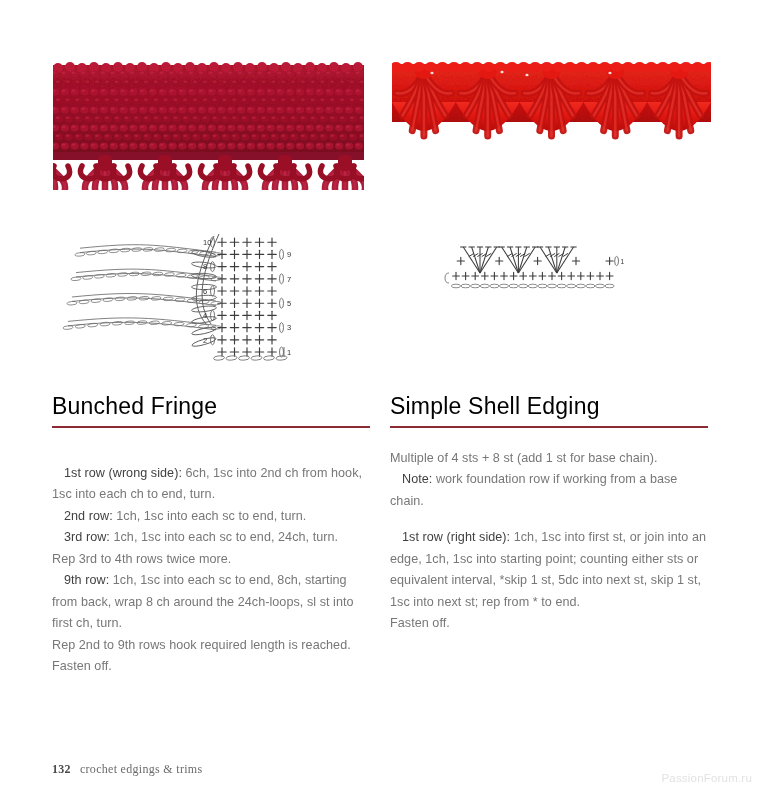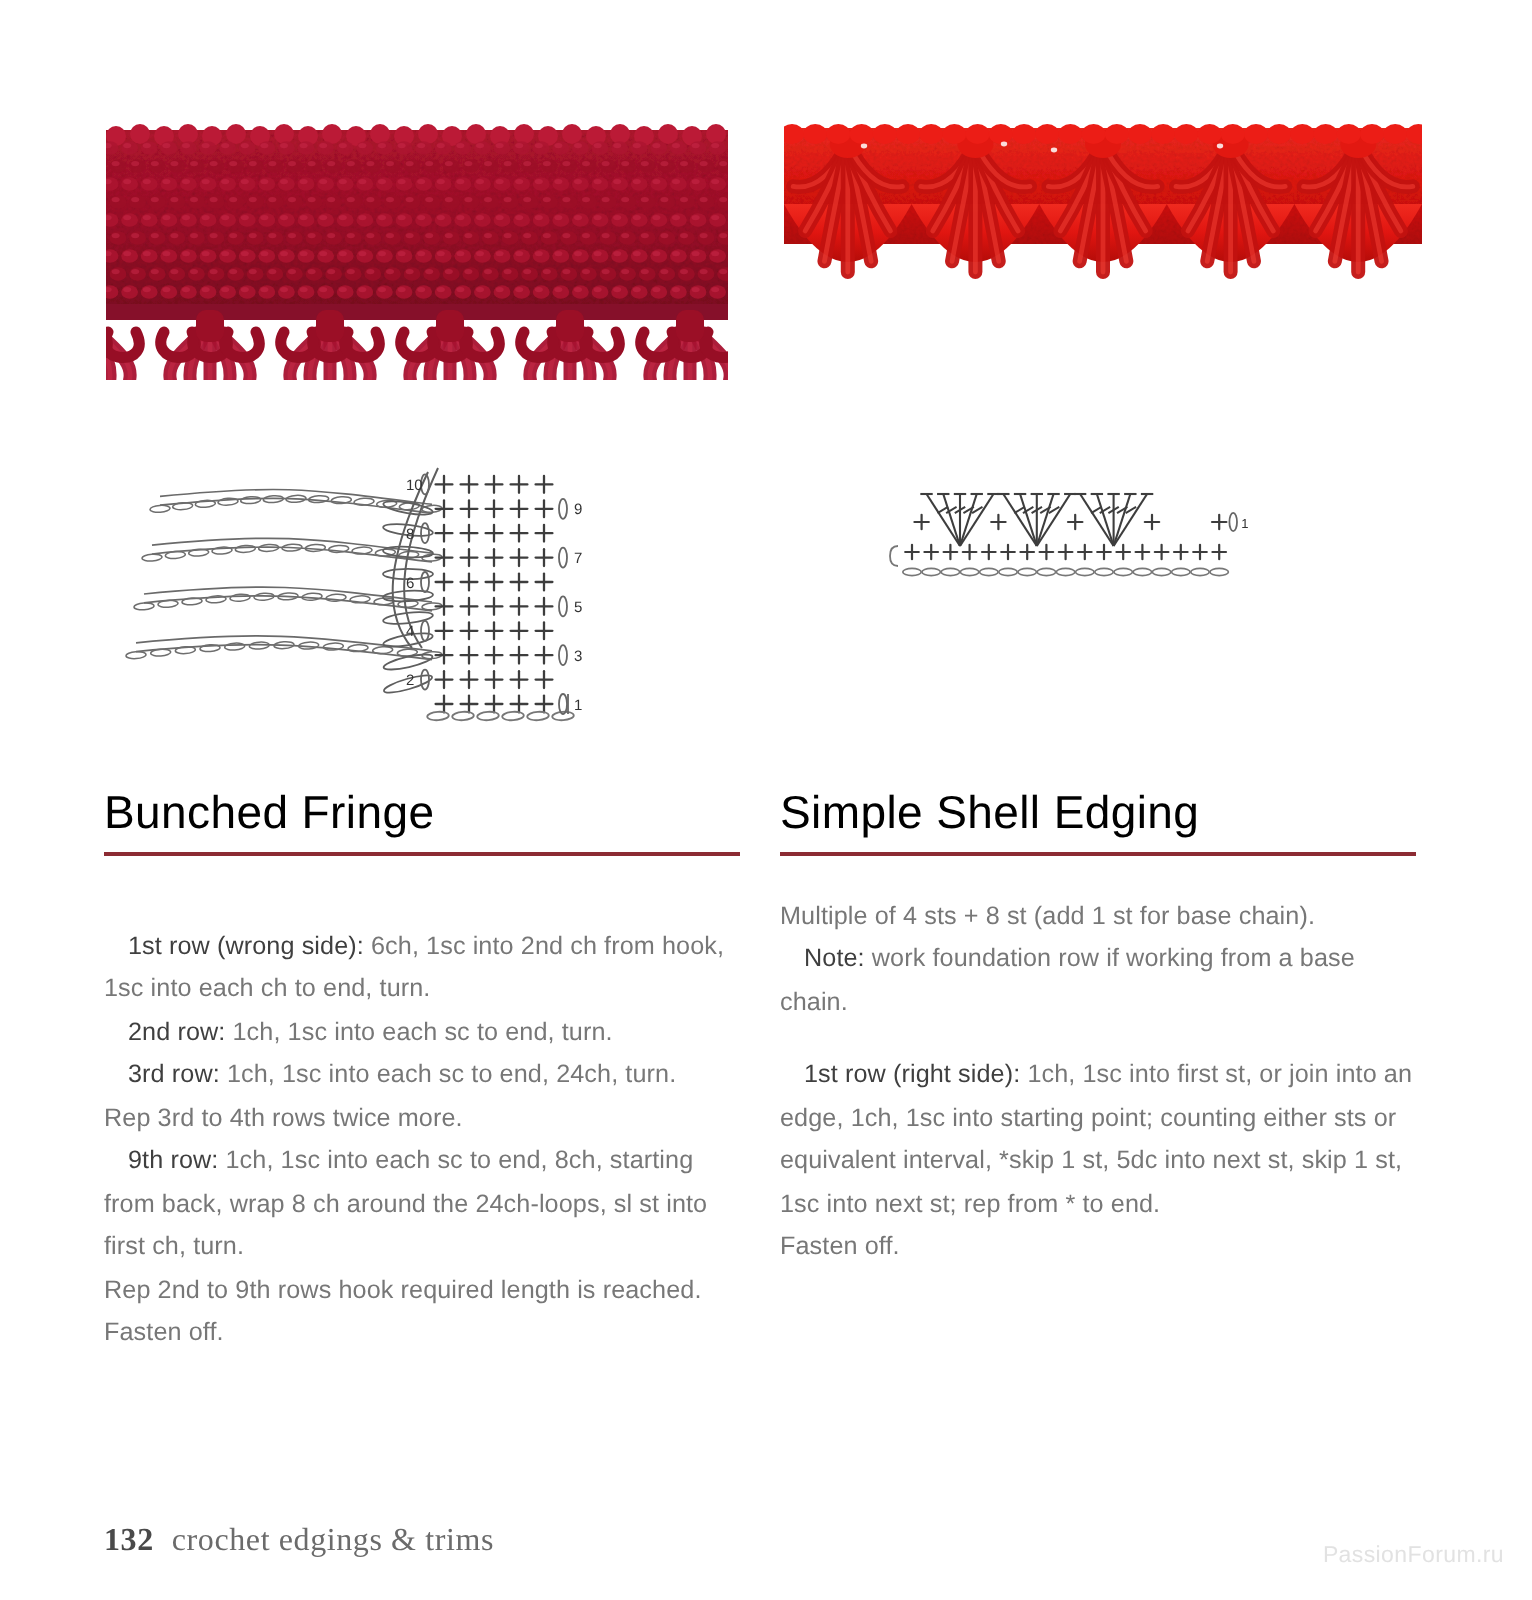--- a/index.html
+++ b/index.html
@@ -51,21 +51,21 @@
     letter-spacing:0.05px;
   }
   .body-text p{margin:0;}
   .gap{height:15px;}
   .body-text b{color:#3f3f3f;font-weight:400;padding-left:12px;}
 
   
   #footer{
     position:absolute;left:52px;top:762px;
     font-family:"Liberation Serif", serif;
-    font-size:16px;
+    font-size:12px;
     color:#6b6b6b;
     letter-spacing:0.3px;
   }
   #footer .pageno{font-weight:700;color:#4a4a4a;}
   #footer .title{margin-left:9px;}
 
   #watermark{
     position:absolute;right:14px;top:772px;
     font-family:"Liberation Sans", sans-serif;
     font-size:11.5px;

